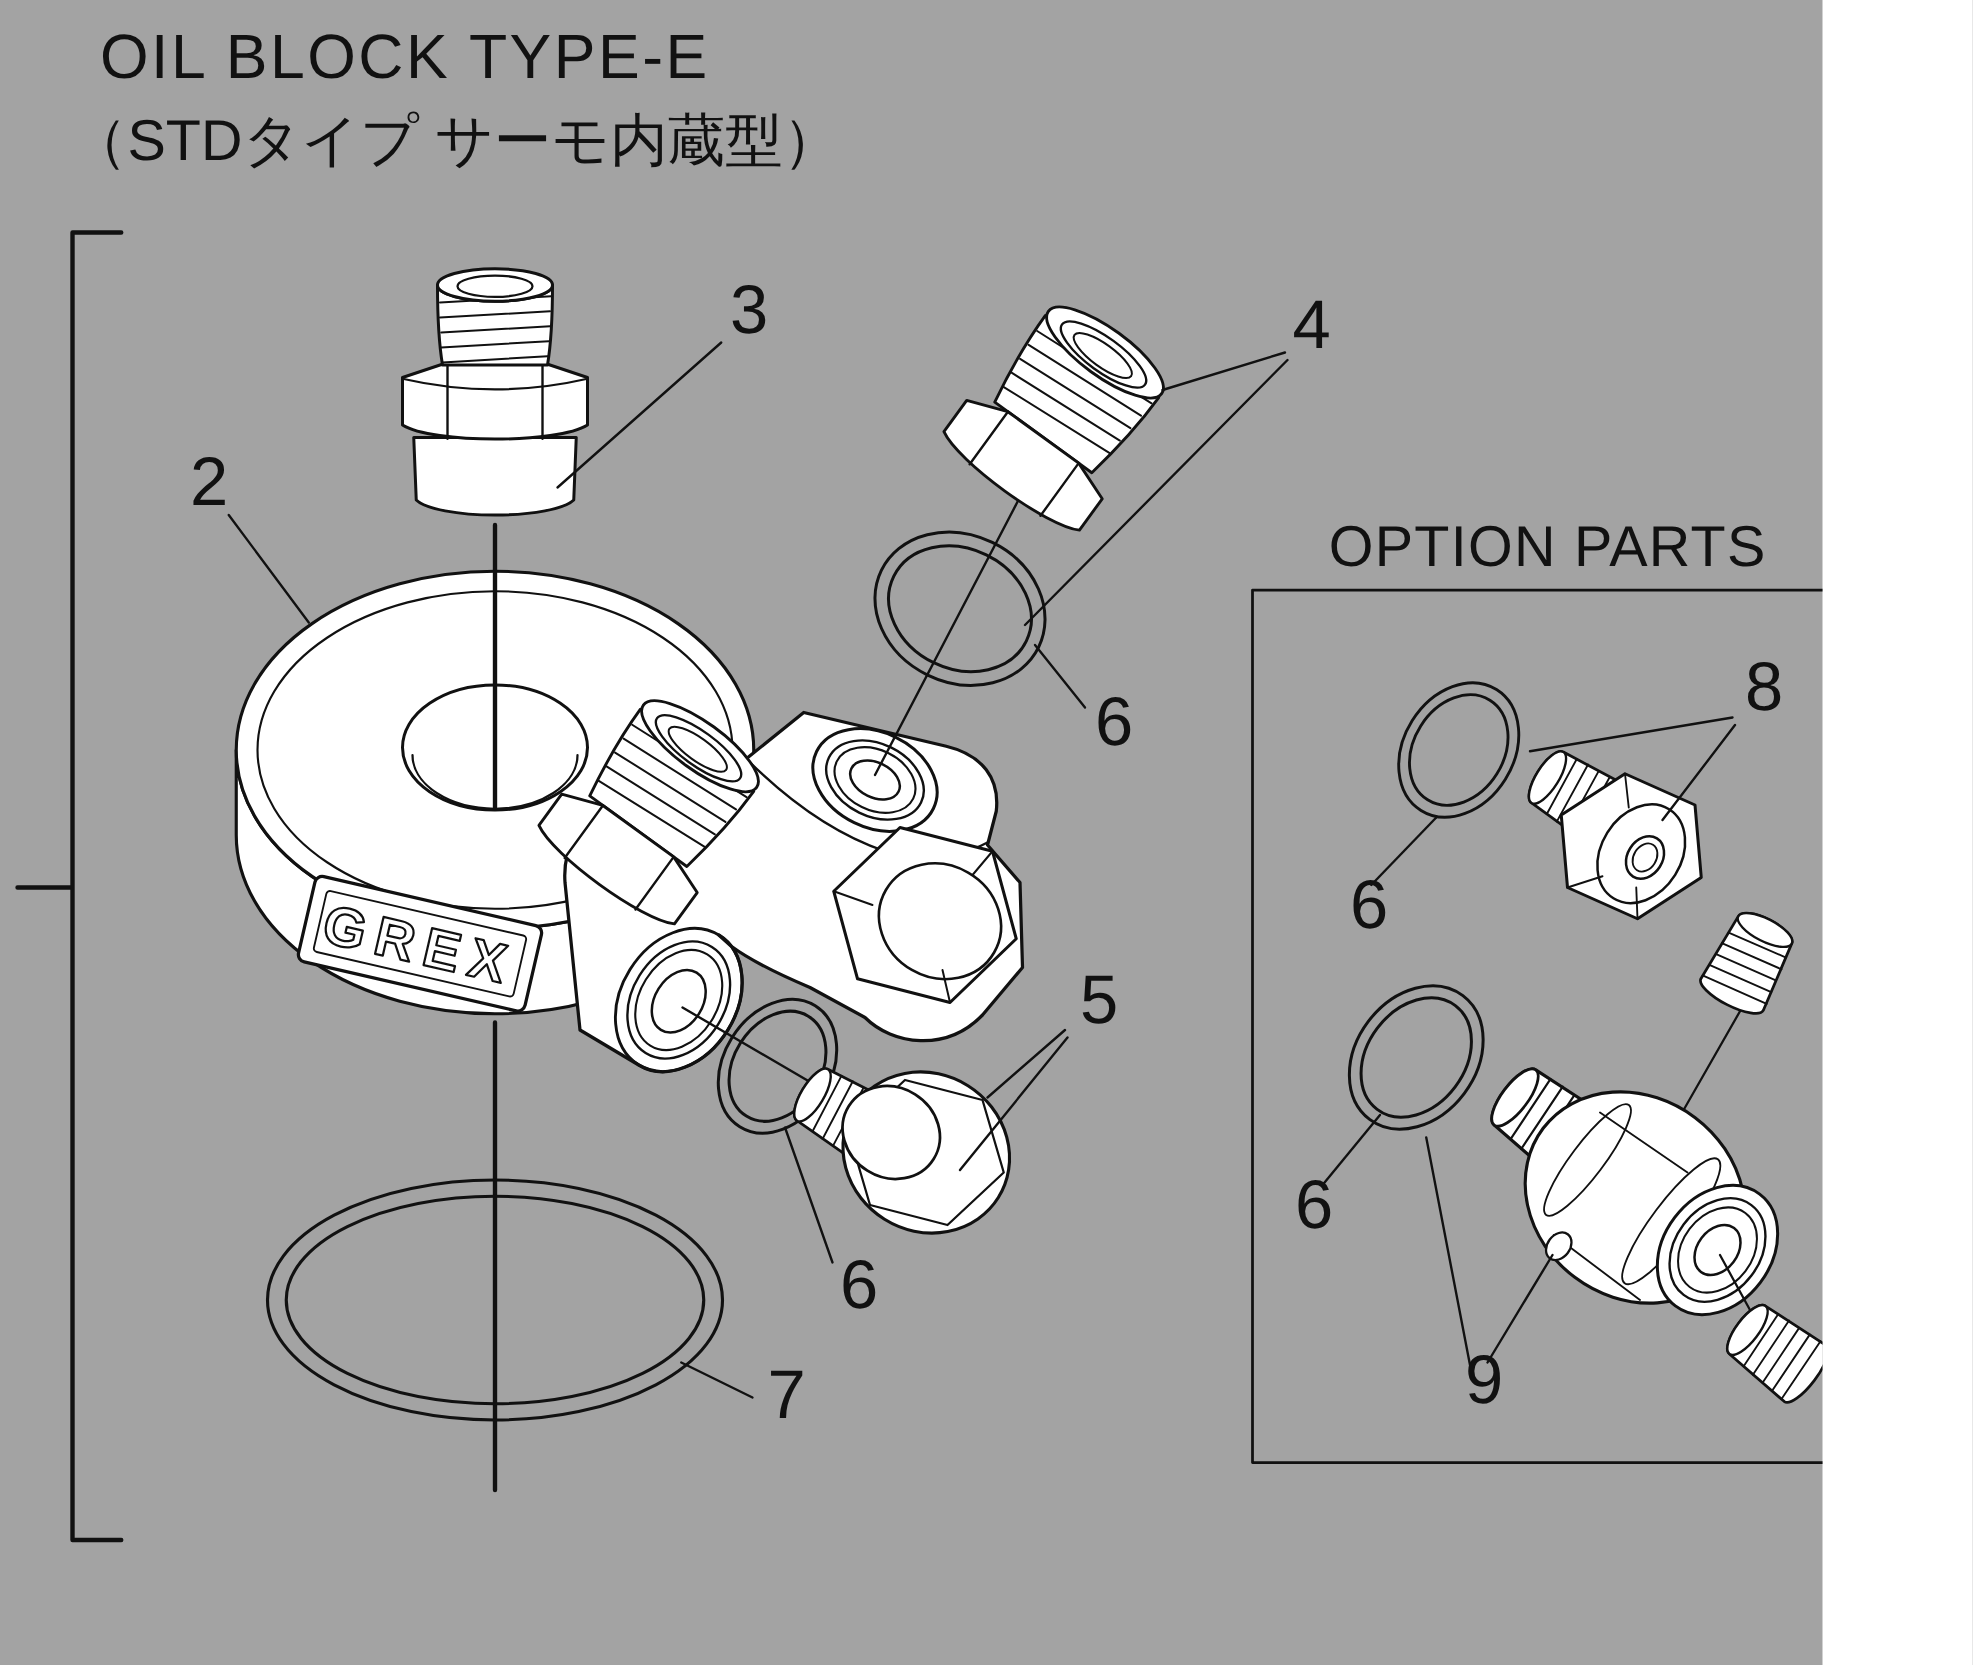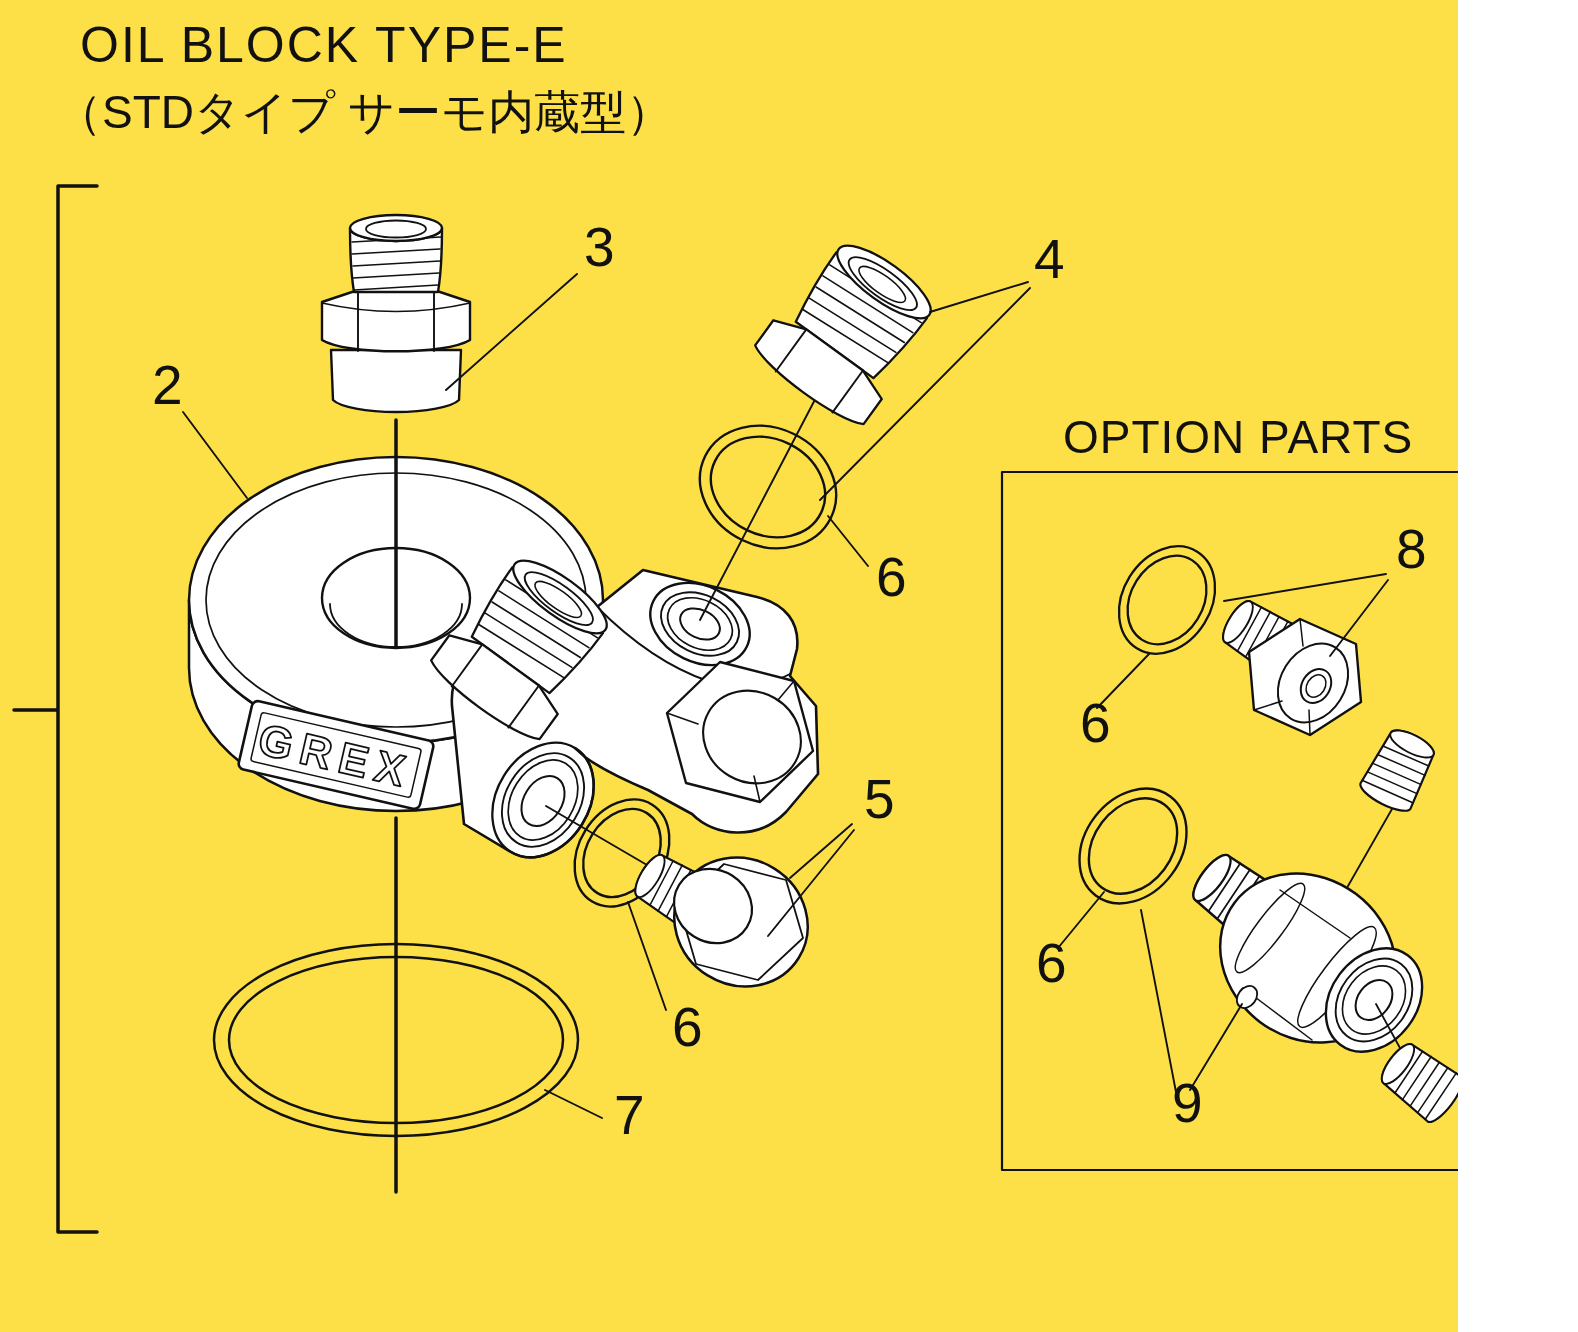--- a/index.html
+++ b/index.html
@@ -1,16 +1,16 @@
 <!DOCTYPE html>
 <html><head>
 <meta charset="utf-8">
 <style>
   html,body{margin:0;padding:0;background:#fff;}
-  .stage{position:relative;width:1458px;height:1332px;background:#fde047;overflow:hidden;}
+  .stage{position:relative;width:1458px;height:1332px;background:#a3a3a3;overflow:hidden;}
   svg{display:block;}
   svg text{stroke:none;fill:#111;font-family:"Liberation Sans","DejaVu Sans",sans-serif;}
   .title1{font-size:50px;letter-spacing:2px;}
   .title2{font-size:46px;}
   .optlabel{font-size:46px;letter-spacing:1px;}
   .callout{font-size:55px;}
   .logo{font-size:44px;font-weight:bold;fill:#fff;stroke:#111;stroke-width:1.8px;letter-spacing:8px;}
 </style>
 </head>
 <body>

